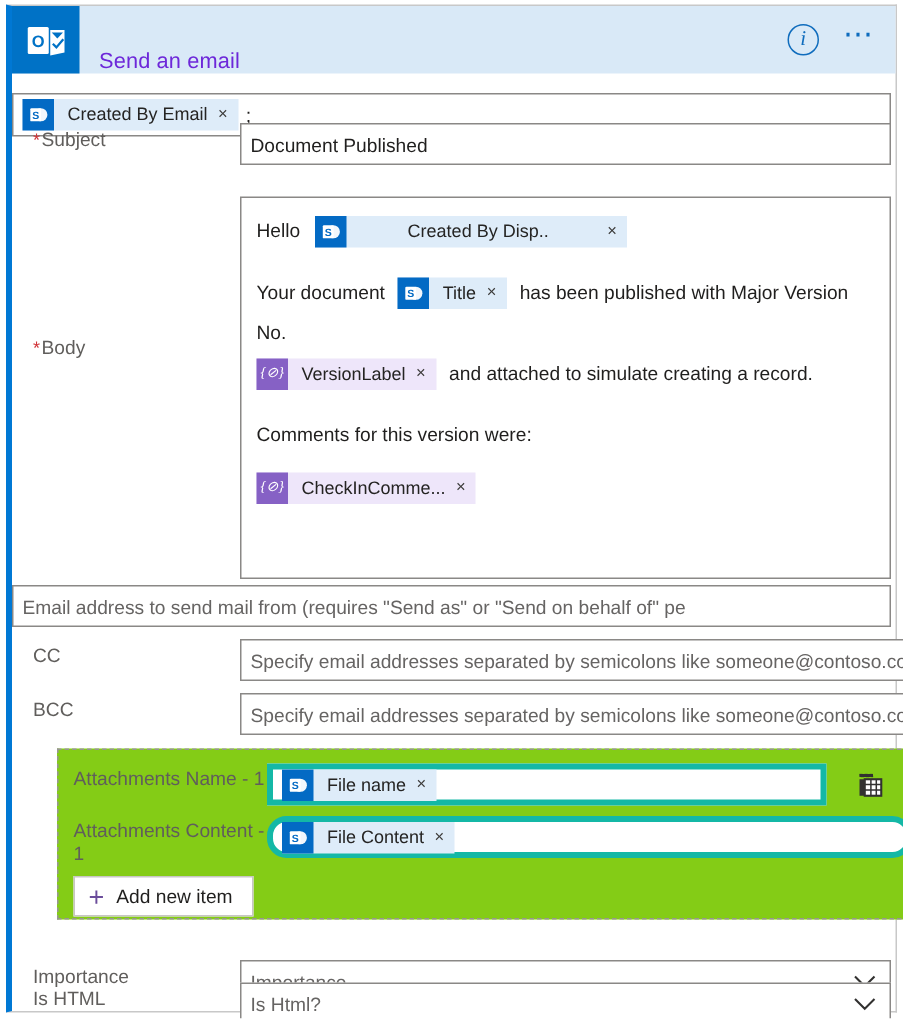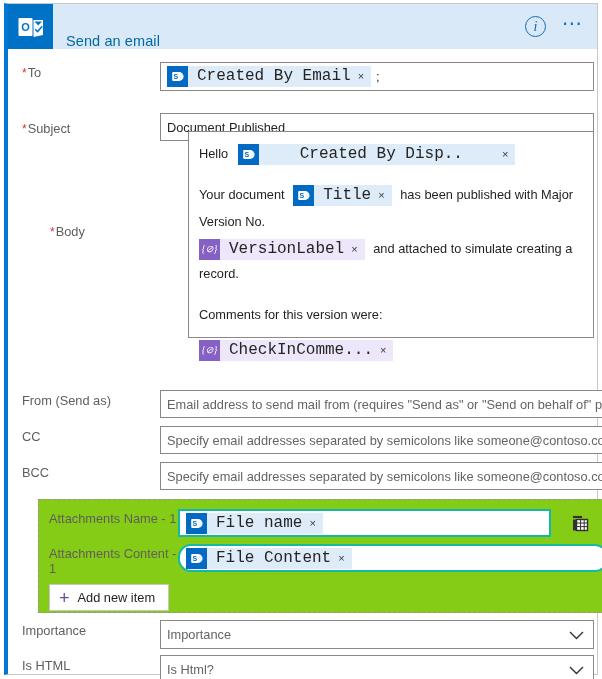--- a/index.html
+++ b/index.html
@@ -31,21 +31,21 @@
     align-items: center;
   }
   .hdr-logo {
     width: 45px; height: 45px;
     background: #0072c6;
     display: flex; align-items: center; justify-content: center;
     flex: 0 0 45px;
   }
   .hdr-title {
     font-size: 14.5px;
-    color: #0369a1;
+    color: #6d28d9;
     margin-left: 13px;
     letter-spacing: .1px;
     white-space: nowrap;
     margin-top: 29px;
   }
   .hdr-right {
     margin-left: auto;
     display: flex; align-items: center;
     padding-right: 13px;
     gap: 16px;
@@ -111,24 +111,23 @@
     cursor: pointer;
     white-space: nowrap;
   }
   .token .tkicon {
     width: 21px; height: 21px;
     flex: 0 0 21px;
     display: flex; align-items: center; justify-content: center;
   }
   .token .tktext {
     padding: 0 7px 0 9px;
-    font-size: 16px;
+    font-size: 12px;
     color: #252423;
     line-height: 21px;
-    font-family: Liberation Mono, monospace;
   }
   .token .tkx {
     font-size: 11px;
     color: #3b3a39;
     padding-right: 7px;
     line-height: 21px;
     cursor: pointer;
   }
   .token.sp .tkicon { background: #036ac4; }
   .token.sp { background: #deecf9; }
@@ -163,21 +162,21 @@
     background: #84cc16;
   }
   .att-row { display: flex; margin: 0; }
   .att-lbl {
     width: 139px; flex: 0 0 139px;
     font-size: 12.8px; color: #605e5c;
     padding-left: 10px; padding-top: 2px;
     line-height: 15px;
   }
   .att-field {
-    border: 2px solid #14b8a6;
+    border: 4px solid #14b8a6;
     background: #fff;
     height: 28px;
     display: flex; align-items: center;
     padding: 0 6px;
   }
   .addbtn {
     display: inline-flex; align-items: center;
     border: 1px solid #c8c6c4;
     background: #fff;
     height: 27px;
@@ -223,53 +222,50 @@
       <div class="hdr-title">Send an email</div>
       <div class="hdr-right">
         <div class="info-icon">i</div>
         <div class="dots-icon">⋯</div>
       </div>
     </div>
 
     <div class="body-area">
 
       <div class="row" style="top:13px;">
-        <div class="lbl">
-          <span class="req">*</span><span>To</span>
-        </div>
         <div class="field" style="height:29px;">
           <span class="token sp">
             <span class="tkicon">
               <svg width="13" height="13" viewBox="0 0 13 13" aria-hidden="true">
                 <circle cx="8.2" cy="6.5" r="4.4" fill="#ffffff" opacity="0.95"></circle>
                 <rect x="1.2" y="2.1" width="7.2" height="8.8" rx="0.8" fill="#ffffff"></rect>
                 <text x="4.8" y="9.2" font-family="Liberation Sans, sans-serif" font-size="7" font-weight="bold" fill="#036ac4" text-anchor="middle">S</text>
               </svg>
             </span>
             <span class="tktext">Created By Email</span>
             <span class="tkx">×</span>
           </span>
           <span class="semi">;</span>
         </div>
       </div>
 
-      <div class="row" style="top:64px;align-items:center;">
+      <div class="row" style="top:33px;">
         <div class="lbl">
           <span class="req">*</span><span>Subject</span>
         </div>
         <div class="field" style="height:27px;">
           <span class="val">Document Published</span>
         </div>
       </div>
 
       <div class="row" style="top:82px;">
-        <div class="lbl" style="padding-top:93px;margin-left:28px;">
+        <div class="lbl" style="padding-top:93px;">
           <span class="req">*</span><span>Body</span>
         </div>
-        <div class="bodybox" style="height:207px;">
+        <div class="bodybox" style="height:255px;">
           <p>
             <span>Hello</span>
             <span class="token sp" style="margin-left:6px;gap:32px;">
               <span class="tkicon">
                 <svg width="13" height="13" viewBox="0 0 13 13" aria-hidden="true">
                   <circle cx="8.2" cy="6.5" r="4.4" fill="#ffffff" opacity="0.95"></circle>
                   <rect x="1.2" y="2.1" width="7.2" height="8.8" rx="0.8" fill="#ffffff"></rect>
                   <text x="4.8" y="9.2" font-family="Liberation Sans, sans-serif" font-size="7" font-weight="bold" fill="#036ac4" text-anchor="middle">S</text>
                 </svg>
               </span>
@@ -312,23 +308,20 @@
                 <span class="tkicon-glyph">{⊘}</span>
               </span>
               <span class="tktext">CheckInComme...</span>
               <span class="tkx">×</span>
             </span>
           </p>
         </div>
       </div>
 
       <div class="row" style="top:341px;">
-        <div class="lbl">
-          <span>From (Send as)</span>
-        </div>
         <div class="field" style="height:27px;">
           <span class="ph">Email address to send mail from (requires "Send as" or "Send on behalf of" pe</span>
         </div>
       </div>
 
       <div class="row" style="top:377px;">
         <div class="lbl">
           <span>CC</span>
         </div>
         <div class="field" style="height:27px;">
@@ -390,21 +383,21 @@
           </div>
         </div>
         <div style="padding:8px 0 0 10px;">
           <div class="addbtn">
             <span class="plus">+</span>
             <span>Add new item</span>
           </div>
         </div>
       </div>
 
-      <div class="row" style="top:571px;">
+      <div class="row" style="top:591px;">
         <div class="lbl">Importance</div>
         <div class="selfield" style="flex:1 1 auto;">
           <span class="ph">Importance</span>
           <span class="chev">
             <svg width="15" height="9" viewBox="0 0 15 9" aria-hidden="true">
               <polyline points="1,1 7.5,7.5 14,1" fill="none" stroke="#323130" stroke-width="1.4"></polyline>
             </svg>
           </span>
         </div>
       </div>

